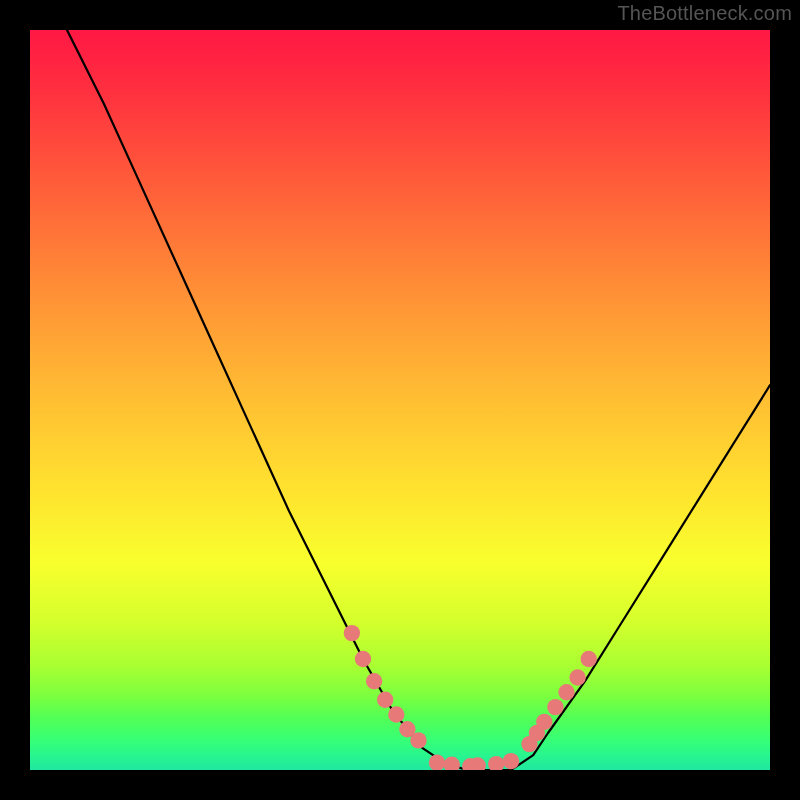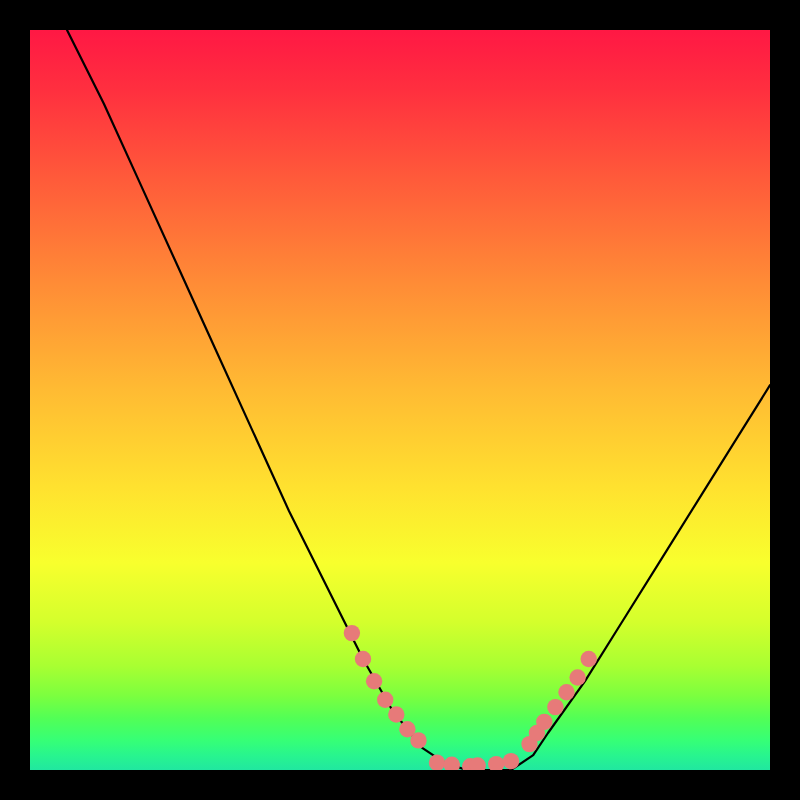--- a/index.html
+++ b/index.html
@@ -56,20 +56,21 @@
     top: 0;
     width: 740px;
     height: 740px;
     z-index: 2;
   }
 </style>
 </head>
 <body>
 
 <div class="canvas-wrap">
+  <div class="attribution">TheBottleneck.com</div>
 
   <div class="plot-frame">
     <svg class="curves" viewBox="0 0 740 740" preserveAspectRatio="none">
       <g id="curve-group">
           <path d="M37.00 0.00 L74.00 74.00 L111.00 155.40 L148.00 236.80 L185.00 318.20 L222.00 399.60 L259.00 481.00 L296.00 555.00 L333.00 629.00 L362.60 680.80 L392.20 717.80 L414.40 732.60 L436.60 740.00 L458.80 740.00 L481.00 740.00 L503.20 725.20 L518.00 703.00 L555.00 651.20 L592.00 592.00 L629.00 532.80 L666.00 473.60 L703.00 414.40 L740.00 355.20" fill="none" stroke="#000000" stroke-width="2.2" stroke-linecap="round" stroke-linejoin="round"></path>
         </g>
       <g id="marker-group">
           <circle cx="321.90" cy="603.10" r="8.2" fill="#E77A79"></circle>
           <circle cx="333.00" cy="629.00" r="8.2" fill="#E77A79"></circle>
           <circle cx="344.10" cy="651.20" r="8.2" fill="#E77A79"></circle>

